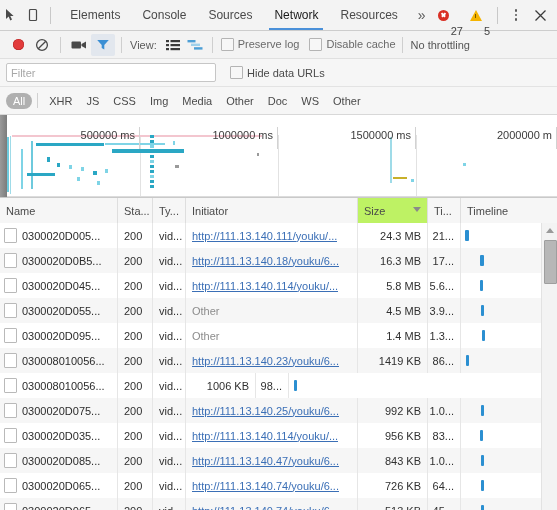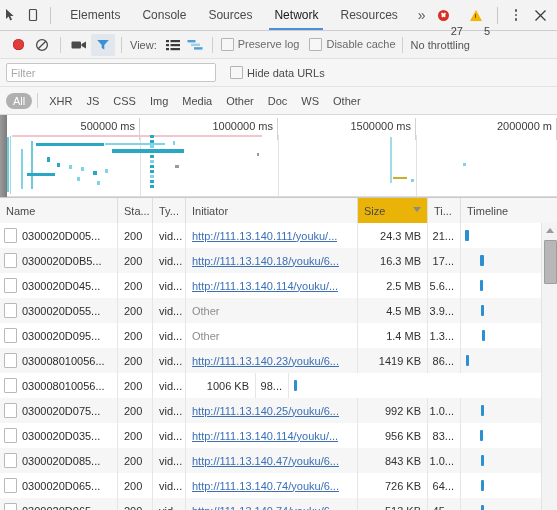--- a/index.html
+++ b/index.html
@@ -96,41 +96,41 @@
   
   .overview{
     height:82px;min-height:82px;position:relative;background:#fff;
     border-bottom:1px solid #c9c9c9;overflow:hidden;
   }
   .ov-handle{position:absolute;left:0;top:0;width:7px;height:82px;background:#8e8e8e;cursor:col-resize;z-index:6;}
   .ov-handle:after{content:"";position:absolute;left:0;top:0;width:7px;height:82px;
     background:linear-gradient(to right,#9a9a9a,#7c7c7c);}
   .ruler{position:absolute;left:0;top:0;right:0;height:22px;z-index:4;}
   .tick{
-    position:absolute;top:3px;height:22px;border-right:1px solid #d2d2d2;
+    position:absolute;top:12px;height:22px;border-right:1px solid #d2d2d2;
     font-size:11px;color:#3b3b3b;box-sizing:border-box;
   }
   .tick span{position:absolute;right:4px;top:2px;white-space:nowrap;}
   .ov-plot{position:absolute;left:7px;top:20px;right:0;bottom:0;}
   .ov-bar{position:absolute;background:#2aa7c4;}
   .ov-bar.pink{background:#f3c6cf;}
   .ov-baseline{position:absolute;left:0;right:0;bottom:0;height:1px;background:#dcdcdc;}
   .ov-vline{position:absolute;top:0;bottom:0;width:1px;background:#e2e2e2;}
 
   
   .table-wrap{flex:1;position:relative;overflow:hidden;background:#fff;}
   .grid-head{
     display:flex;height:25px;background:#f6f6f6;border-bottom:1px solid #cfcfcf;
     align-items:center;font-size:11px;color:#4a4a4a;position:relative;
   }
   .gh{
     height:25px;display:flex;align-items:center;padding-left:6px;box-sizing:border-box;
     border-right:1px solid #dedede;cursor:pointer;overflow:hidden;white-space:nowrap;position:relative;
   }
-  .gh.sorted{background:#eab308;}
+  .gh.sorted{background:#bef264;}
   .sort-arrow{position:absolute;right:6px;top:9px;width:0;height:0;
     border-left:4px solid transparent;border-right:4px solid transparent;border-top:5px solid #8a8a8a;}
   .rows{position:absolute;top:25px;left:0;right:0;bottom:0;overflow:hidden;}
   .row{display:flex;height:25px;align-items:center;font-size:11px;box-sizing:border-box;}
   .row.odd{background:#fff;}
   .row.even{background:#f6f6f6;}
   .cell{
     height:25px;display:flex;align-items:center;padding-left:6px;box-sizing:border-box;
     border-right:1px solid #e6e6e6;overflow:hidden;white-space:nowrap;
   }
@@ -419,21 +419,21 @@
           <div class="cell" style="width:35px">
             <span>200</span>
           </div>
           <div class="cell" style="width:33px">
             <span>vid...</span>
           </div>
           <div class="cell" style="width:172px">
             <span class="lnk">http://111.13.140.114/youku/...</span>
           </div>
           <div class="cell num" style="width:70px">
-            <span>2.5 MB</span>
+            <span>5.8 MB</span>
           </div>
           <div class="cell num" style="width:33px">
             <span>5.6...</span>
           </div>
           <div class="tl-cell">
             <span class="tl-bar" style="left: 19px; width: 3px;"></span>
           </div>
         </div>
         <div class="row even">
           <div class="cell c-name" style="width:118px">

